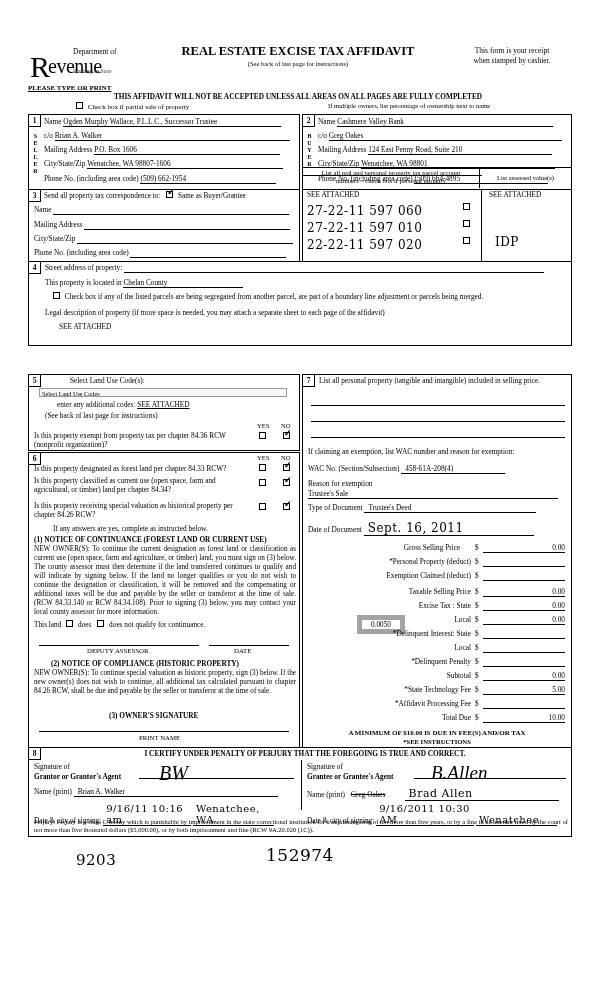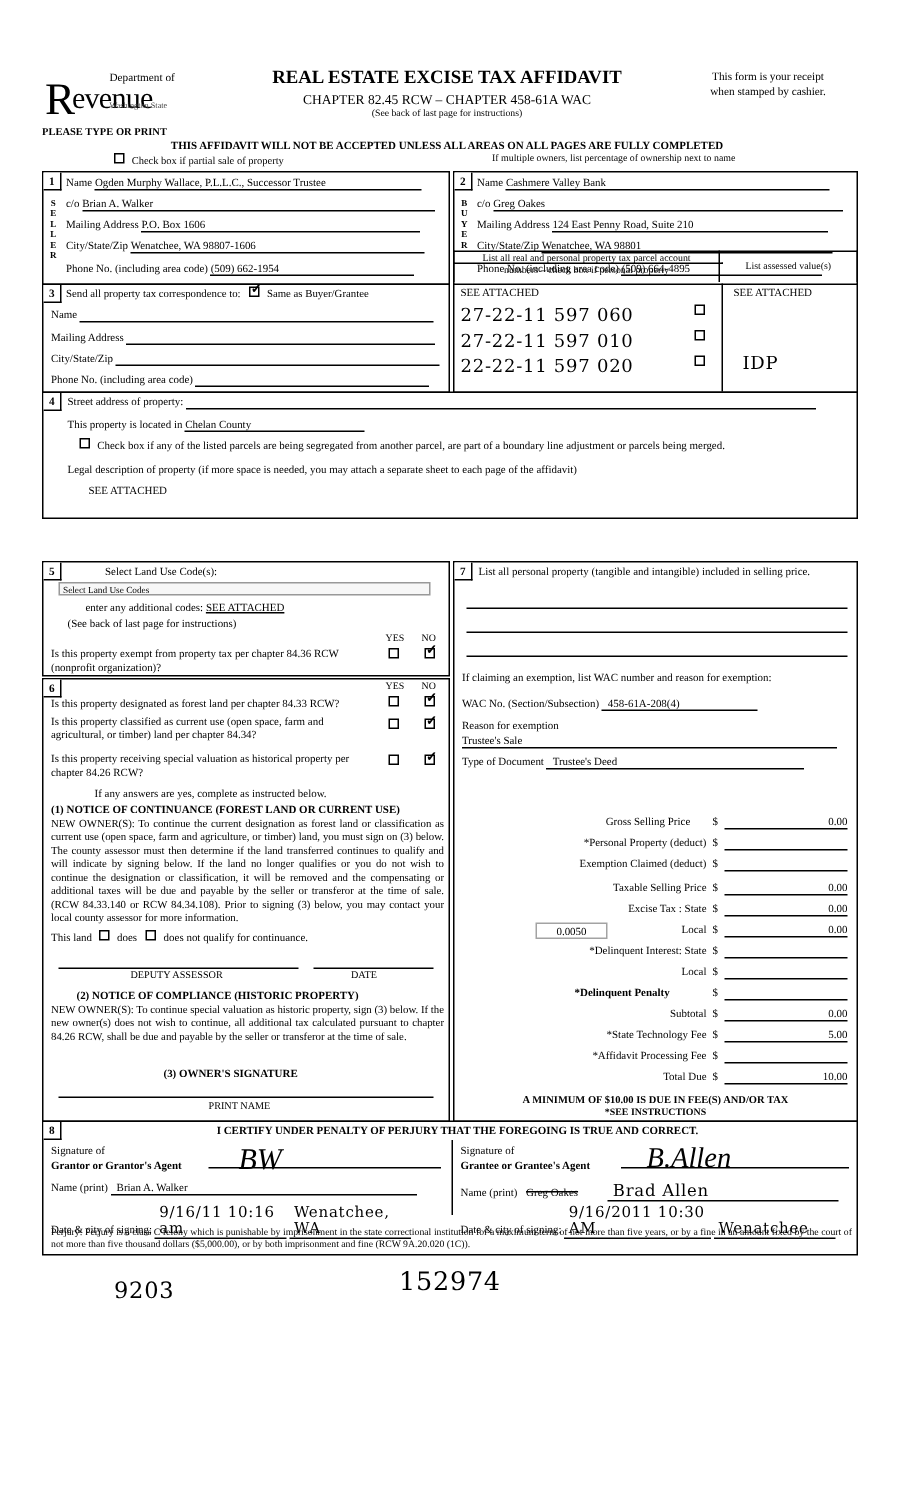--- a/index.html
+++ b/index.html
@@ -11,21 +11,21 @@
   .logo{position:absolute;left:0;top:6px;width:120px;}
   .logo .rev{font-family:"Liberation Serif",serif;font-size:20px;letter-spacing:-0.5px;}
   .logo .dept{font-size:7.5px;position:absolute;left:45px;top:1px;}
   .logo .sub{font-size:5.5px;position:absolute;left:45px;top:22px;color:#444;}
   .bigR{position:absolute;left:2px;top:4px;font-size:30px;font-family:"Liberation Serif",serif;}
   .title{position:absolute;left:120px;top:4px;width:300px;text-align:center;}
   .title .t1{font-size:12.5px;font-weight:bold;}
   .title .t2{font-size:9px;margin-top:2px;}
   .title .t3{font-size:6.5px;margin-top:1px;}
   .receipt{position:absolute;right:0;top:6px;width:120px;text-align:center;font-size:7.5px;line-height:1.35;}
-  .ptp{position:absolute;left:0;top:44px;font-size:7px;font-weight:bold;}
+  .ptp{position:absolute;left:0;top:44px;font-size:7px;font-weight:bold;text-decoration:underline;}
   .notaccept{position:absolute;left:60px;top:52px;width:420px;text-align:center;font-size:7.3px;font-weight:bold;}
   
   .box{border:1px solid #000;position:absolute;box-sizing:border-box;}
   .num{position:absolute;left:0;top:0;width:11px;height:11px;border-right:1px solid #000;border-bottom:1px solid #000;font-size:7.5px;text-align:center;line-height:11px;font-weight:bold;background:#fff;}
   .vlabel{position:absolute;left:1px;top:16px;width:11px;font-size:6px;font-weight:bold;letter-spacing:0px;line-height:7px;text-align:center;}
   .fld{font-size:7.3px;position:absolute;}
   .sect{font-size:7.2px;line-height:1.25;}
   .money{font-size:7.3px;}
   .rt{text-align:right;}
   .bb{border-bottom:1px solid #000;}
@@ -43,21 +43,20 @@
 
     <div class="hdr">
       <div class="logo">
         <span class="bigR">R</span>
         <span class="dept">Department of</span>
         <span class="rev" style="position:absolute;left:20px;top:9px;">evenue</span>
         <span class="sub">Washington State</span>
       </div>
       <div class="title">
         <div class="t1">REAL ESTATE EXCISE TAX AFFIDAVIT</div>
-        <div class="t2">CHAPTER 82.45 RCW – CHAPTER 458-61A WAC</div>
         <div class="t3">(See back of last page for instructions)</div>
       </div>
       <div class="receipt">
         <div>This form is your receipt</div>
         <div>when stamped by cashier.</div>
       </div>
       <div class="ptp">PLEASE TYPE OR PRINT</div>
       <div class="notaccept">THIS AFFIDAVIT WILL NOT BE ACCEPTED UNLESS ALL AREAS ON ALL PAGES ARE FULLY COMPLETED</div>
     </div>
 
@@ -229,21 +228,21 @@
         <div style="position:absolute;left:254px;top:11px;" class="checkmark"></div>
 
         <div class="fld" style="left:5px;top:23px;width:218px;line-height:1.25;">Is this property classified as current use (open space, farm and agricultural, or timber) land per chapter 84.34?</div>
         <div style="position:absolute;left:230px;top:26px;" class="cbx"></div>
         <div style="position:absolute;left:254px;top:26px;" class="checkmark"></div>
 
         <div class="fld" style="left:5px;top:48px;width:218px;line-height:1.25;">Is this property receiving special valuation as historical property per chapter 84.26 RCW?</div>
         <div style="position:absolute;left:230px;top:50px;" class="cbx"></div>
         <div style="position:absolute;left:254px;top:50px;" class="checkmark"></div>
 
-        <div class="fld" style="left:14px;top:71px;width:260px;padding-left:20px;">If any answers are yes, complete as instructed below.</div>
+        <div class="fld" style="left:4px;top:71px;width:260px;padding-left:20px;">If any answers are yes, complete as instructed below.</div>
         <div class="fld" style="left:5px;top:82px;width:262px;font-weight:bold;">(1) NOTICE OF CONTINUANCE  (FOREST LAND OR CURRENT USE)</div>
         <div class="sect" style="position:absolute;left:5px;top:92px;width:262px;text-align:justify;">NEW OWNER(S): To continue the current designation as forest land or classification as current use (open space, farm and agriculture, or timber) land, you must sign on (3) below. The county assessor must then determine if the land transferred continues to qualify and will indicate by signing below. If the land no longer qualifies or you do not wish to continue the designation or classification, it will be removed and the compensating or additional taxes will be due and payable by the seller or transferor at the time of sale. (RCW 84.33.140 or RCW 84.34.108). Prior to signing (3) below, you may contact your local county assessor for more information.</div>
 
         <div class="fld" style="left:5px;top:167px;">
           <span>This land</span>
           <span class="cbx" style="margin-left:3px;"></span>
           <span style="margin-left:3px;">does</span>
           <span class="cbx" style="margin-left:4px;"></span>
           <span style="margin-left:3px;">does not  qualify for continuance.</span>
         </div>
@@ -273,20 +272,24 @@
           <span>WAC No. (Section/Subsection)</span>
           <span class="bb" style="display:inline-block;width:100px;padding-left:4px;">458-61A-208(4)</span>
         </div>
         <div class="fld" style="left:5px;top:104px;">Reason for exemption</div>
         <div class="fld" style="left:5px;top:114px;width:250px;border-bottom:1px solid #000;">Trustee's Sale</div>
 
         <div class="fld" style="left:5px;top:128px;">
           <span>Type of Document</span>
           <span class="bb" style="display:inline-block;width:168px;padding-left:4px;">Trustee's Deed</span>
         </div>
+        <div class="fld" style="left:5px;top:146px;">
+          <span>Date of Document</span>
+          <span class="bb handwrite" style="display:inline-block;width:166px;padding-left:4px;">Sept. 16, 2011</span>
+        </div>
 
         <div class="money" style="position:absolute;left:90px;top:168px;width:78px;text-align:center;">Gross Selling Price</div>
         <div class="money" style="position:absolute;left:172px;top:168px;">$</div>
         <div class="money rt" style="position:absolute;left:180px;top:168px;width:82px;border-bottom:1px solid #000;">0.00</div>
 
         <div class="money" style="position:absolute;left:66px;top:182px;width:102px;text-align:right;">*Personal Property (deduct)</div>
         <div class="money" style="position:absolute;left:172px;top:182px;">$</div>
         <div class="money rt" style="position:absolute;left:180px;top:182px;width:82px;border-bottom:1px solid #000;">&nbsp;</div>
 
         <div class="money" style="position:absolute;left:66px;top:196px;width:102px;text-align:right;">Exemption Claimed (deduct)</div>
@@ -294,34 +297,34 @@
         <div class="money rt" style="position:absolute;left:180px;top:196px;width:82px;border-bottom:1px solid #000;">&nbsp;</div>
 
         <div class="money" style="position:absolute;left:80px;top:212px;width:88px;text-align:right;">Taxable Selling Price</div>
         <div class="money" style="position:absolute;left:172px;top:212px;">$</div>
         <div class="money rt" style="position:absolute;left:180px;top:212px;width:82px;border-bottom:1px solid #000;">0.00</div>
 
         <div class="money" style="position:absolute;left:96px;top:226px;width:72px;text-align:right;">Excise Tax : State</div>
         <div class="money" style="position:absolute;left:172px;top:226px;">$</div>
         <div class="money rt" style="position:absolute;left:180px;top:226px;width:82px;border-bottom:1px solid #000;">0.00</div>
 
-        <div class="money" style="position:absolute;left:54px;top:240px;width:48px;border:1px solid #a3a3a3;text-align:center;box-sizing:border-box;">0.0050</div>
+        <div class="money" style="position:absolute;left:54px;top:240px;width:48px;border:5px solid #a3a3a3;text-align:center;box-sizing:border-box;">0.0050</div>
         <div class="money" style="position:absolute;left:108px;top:240px;width:60px;text-align:right;">Local</div>
         <div class="money" style="position:absolute;left:172px;top:240px;">$</div>
         <div class="money rt" style="position:absolute;left:180px;top:240px;width:82px;border-bottom:1px solid #000;">0.00</div>
 
         <div class="money" style="position:absolute;left:50px;top:254px;width:118px;text-align:right;">*Delinquent Interest: State</div>
         <div class="money" style="position:absolute;left:172px;top:254px;">$</div>
         <div class="money rt" style="position:absolute;left:180px;top:254px;width:82px;border-bottom:1px solid #000;">&nbsp;</div>
 
         <div class="money" style="position:absolute;left:108px;top:268px;width:60px;text-align:right;">Local</div>
         <div class="money" style="position:absolute;left:172px;top:268px;">$</div>
         <div class="money rt" style="position:absolute;left:180px;top:268px;width:82px;border-bottom:1px solid #000;">&nbsp;</div>
 
-        <div class="money" style="position:absolute;left:80px;top:282px;width:88px;font-weight:bold;">*Delinquent Penalty</div>
+        <div class="money" style="position:absolute;left:80px;top:282px;width:88px;text-align:right;">*Delinquent Penalty</div>
         <div class="money" style="position:absolute;left:172px;top:282px;">$</div>
         <div class="money rt" style="position:absolute;left:180px;top:282px;width:82px;border-bottom:1px solid #000;">&nbsp;</div>
 
         <div class="money" style="position:absolute;left:108px;top:296px;width:60px;text-align:right;">Subtotal</div>
         <div class="money" style="position:absolute;left:172px;top:296px;">$</div>
         <div class="money rt" style="position:absolute;left:180px;top:296px;width:82px;border-bottom:1px solid #000;">0.00</div>
 
         <div class="money" style="position:absolute;left:66px;top:310px;width:102px;text-align:right;">*State Technology Fee</div>
         <div class="money" style="position:absolute;left:172px;top:310px;">$</div>
         <div class="money rt" style="position:absolute;left:180px;top:310px;width:82px;border-bottom:1px solid #000;">5.00</div>

